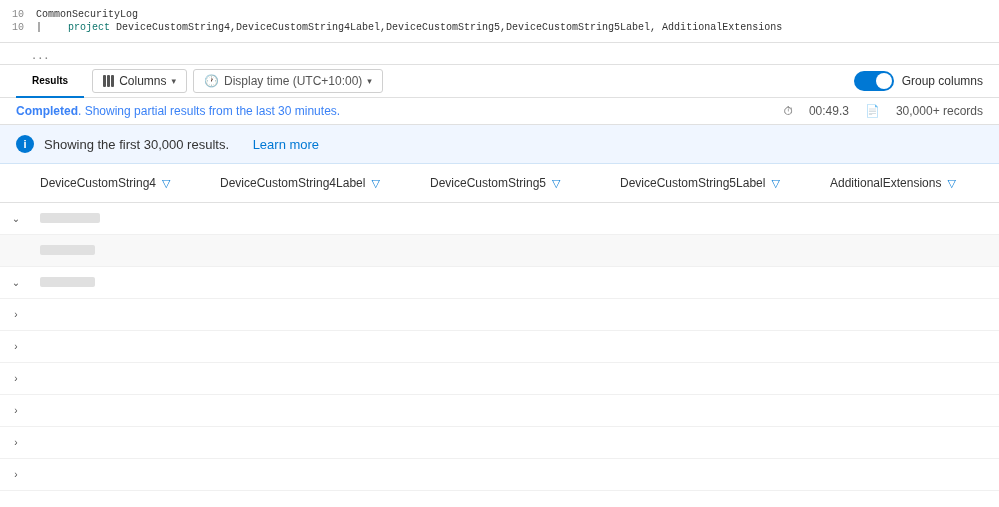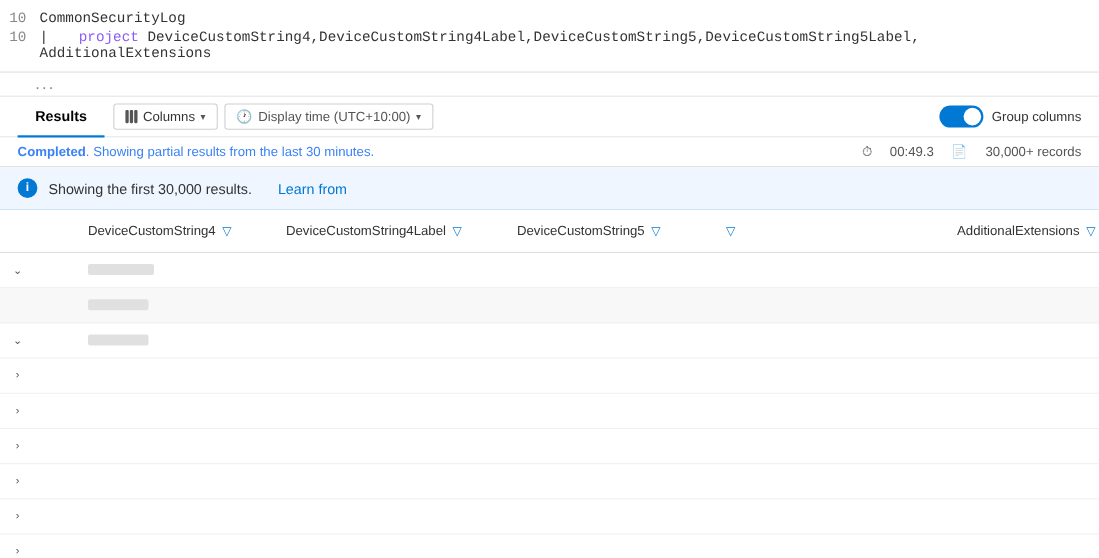--- a/index.html
+++ b/index.html
@@ -10,59 +10,59 @@
       color: #333;
       overflow-x: hidden;
     }
 
     
     .code-area {
       background: #fff;
       padding: 8px 0;
       border-bottom: 1px solid #e0e0e0;
       font-family: 'Consolas', 'Courier New', monospace;
-      font-size: 13px;
+      font-size: 10px;
     }
     .code-line {
       display: flex;
       align-items: baseline;
       padding: 1px 0;
     }
     .line-number {
       color: #888;
       width: 36px;
       text-align: right;
       padding-right: 12px;
       user-select: none;
       flex-shrink: 0;
     }
     .code-text {
       color: #333;
     }
     .code-keyword {
-      color: #8b5cf6;
+      color: #0f766e;
       padding-left: 20px;
     }
     .code-pipe {
       color: #333;
     }
 
     
     .tabs-bar {
       display: flex;
       align-items: center;
       padding: 0 16px;
       border-bottom: 1px solid #e0e0e0;
       background: #fff;
       gap: 0;
     }
     .tab {
       padding: 10px 16px;
       cursor: pointer;
-      font-size: 13px;
+      font-size: 10px;
       color: #555;
       border-bottom: 2px solid transparent;
       margin-bottom: -1px;
     }
     .tab.active {
       color: #000;
       font-weight: 600;
       border-bottom: 2px solid #0078d4;
     }
     .toolbar-btn {
@@ -193,21 +193,21 @@
       font-size: 12px;
       color: #333;
       cursor: pointer;
     }
     .filter-icon {
       color: #0078d4;
       font-size: 11px;
     }
 
     
-    .col-1 { width: 180px; flex-shrink: 0; margin-left: 40px; }
+    .col-1 { width: 180px; flex-shrink: 0; }
     .col-2 { width: 210px; flex-shrink: 0; }
     .col-3 { width: 190px; flex-shrink: 0; }
     .col-4 { width: 210px; flex-shrink: 0; }
     .col-5 { flex: 1; }
 
     .table-row {
       display: flex;
       align-items: center;
       border-bottom: 1px solid #f0f0f0;
       min-height: 32px;
@@ -312,40 +312,41 @@
     <span>00:49.3</span>
     <span style="font-size:12px;">📄</span>
     <span>30,000+ records</span>
   </div>
 </div>
 
 <div class="info-banner">
   <div class="info-icon">i</div>
   <span>Showing the first 30,000 results.</span>
   &nbsp;
-  <a class="learn-more" href="#">Learn from</a>
+  <a class="learn-more" href="#">Learn more</a>
 </div>
 
 <div class="table-area">
 
   <div class="table-header">
     <div class="expand-col"></div>
     <div class="col-header col-1">
       <span>DeviceCustomString4</span>
       <span class="filter-icon">▽</span>
     </div>
     <div class="col-header col-2">
       <span>DeviceCustomString4Label</span>
       <span class="filter-icon">▽</span>
     </div>
     <div class="col-header col-3">
       <span>DeviceCustomString5</span>
       <span class="filter-icon">▽</span>
     </div>
     <div class="col-header col-4">
+      <span>DeviceCustomString5Label</span>
       <span class="filter-icon">▽</span>
     </div>
     <div class="col-header col-5">
       <span>AdditionalExtensions</span>
       <span class="filter-icon">▽</span>
     </div>
   </div>
 
   <div class="table-row">
     <div class="expand-btn">⌄</div>

